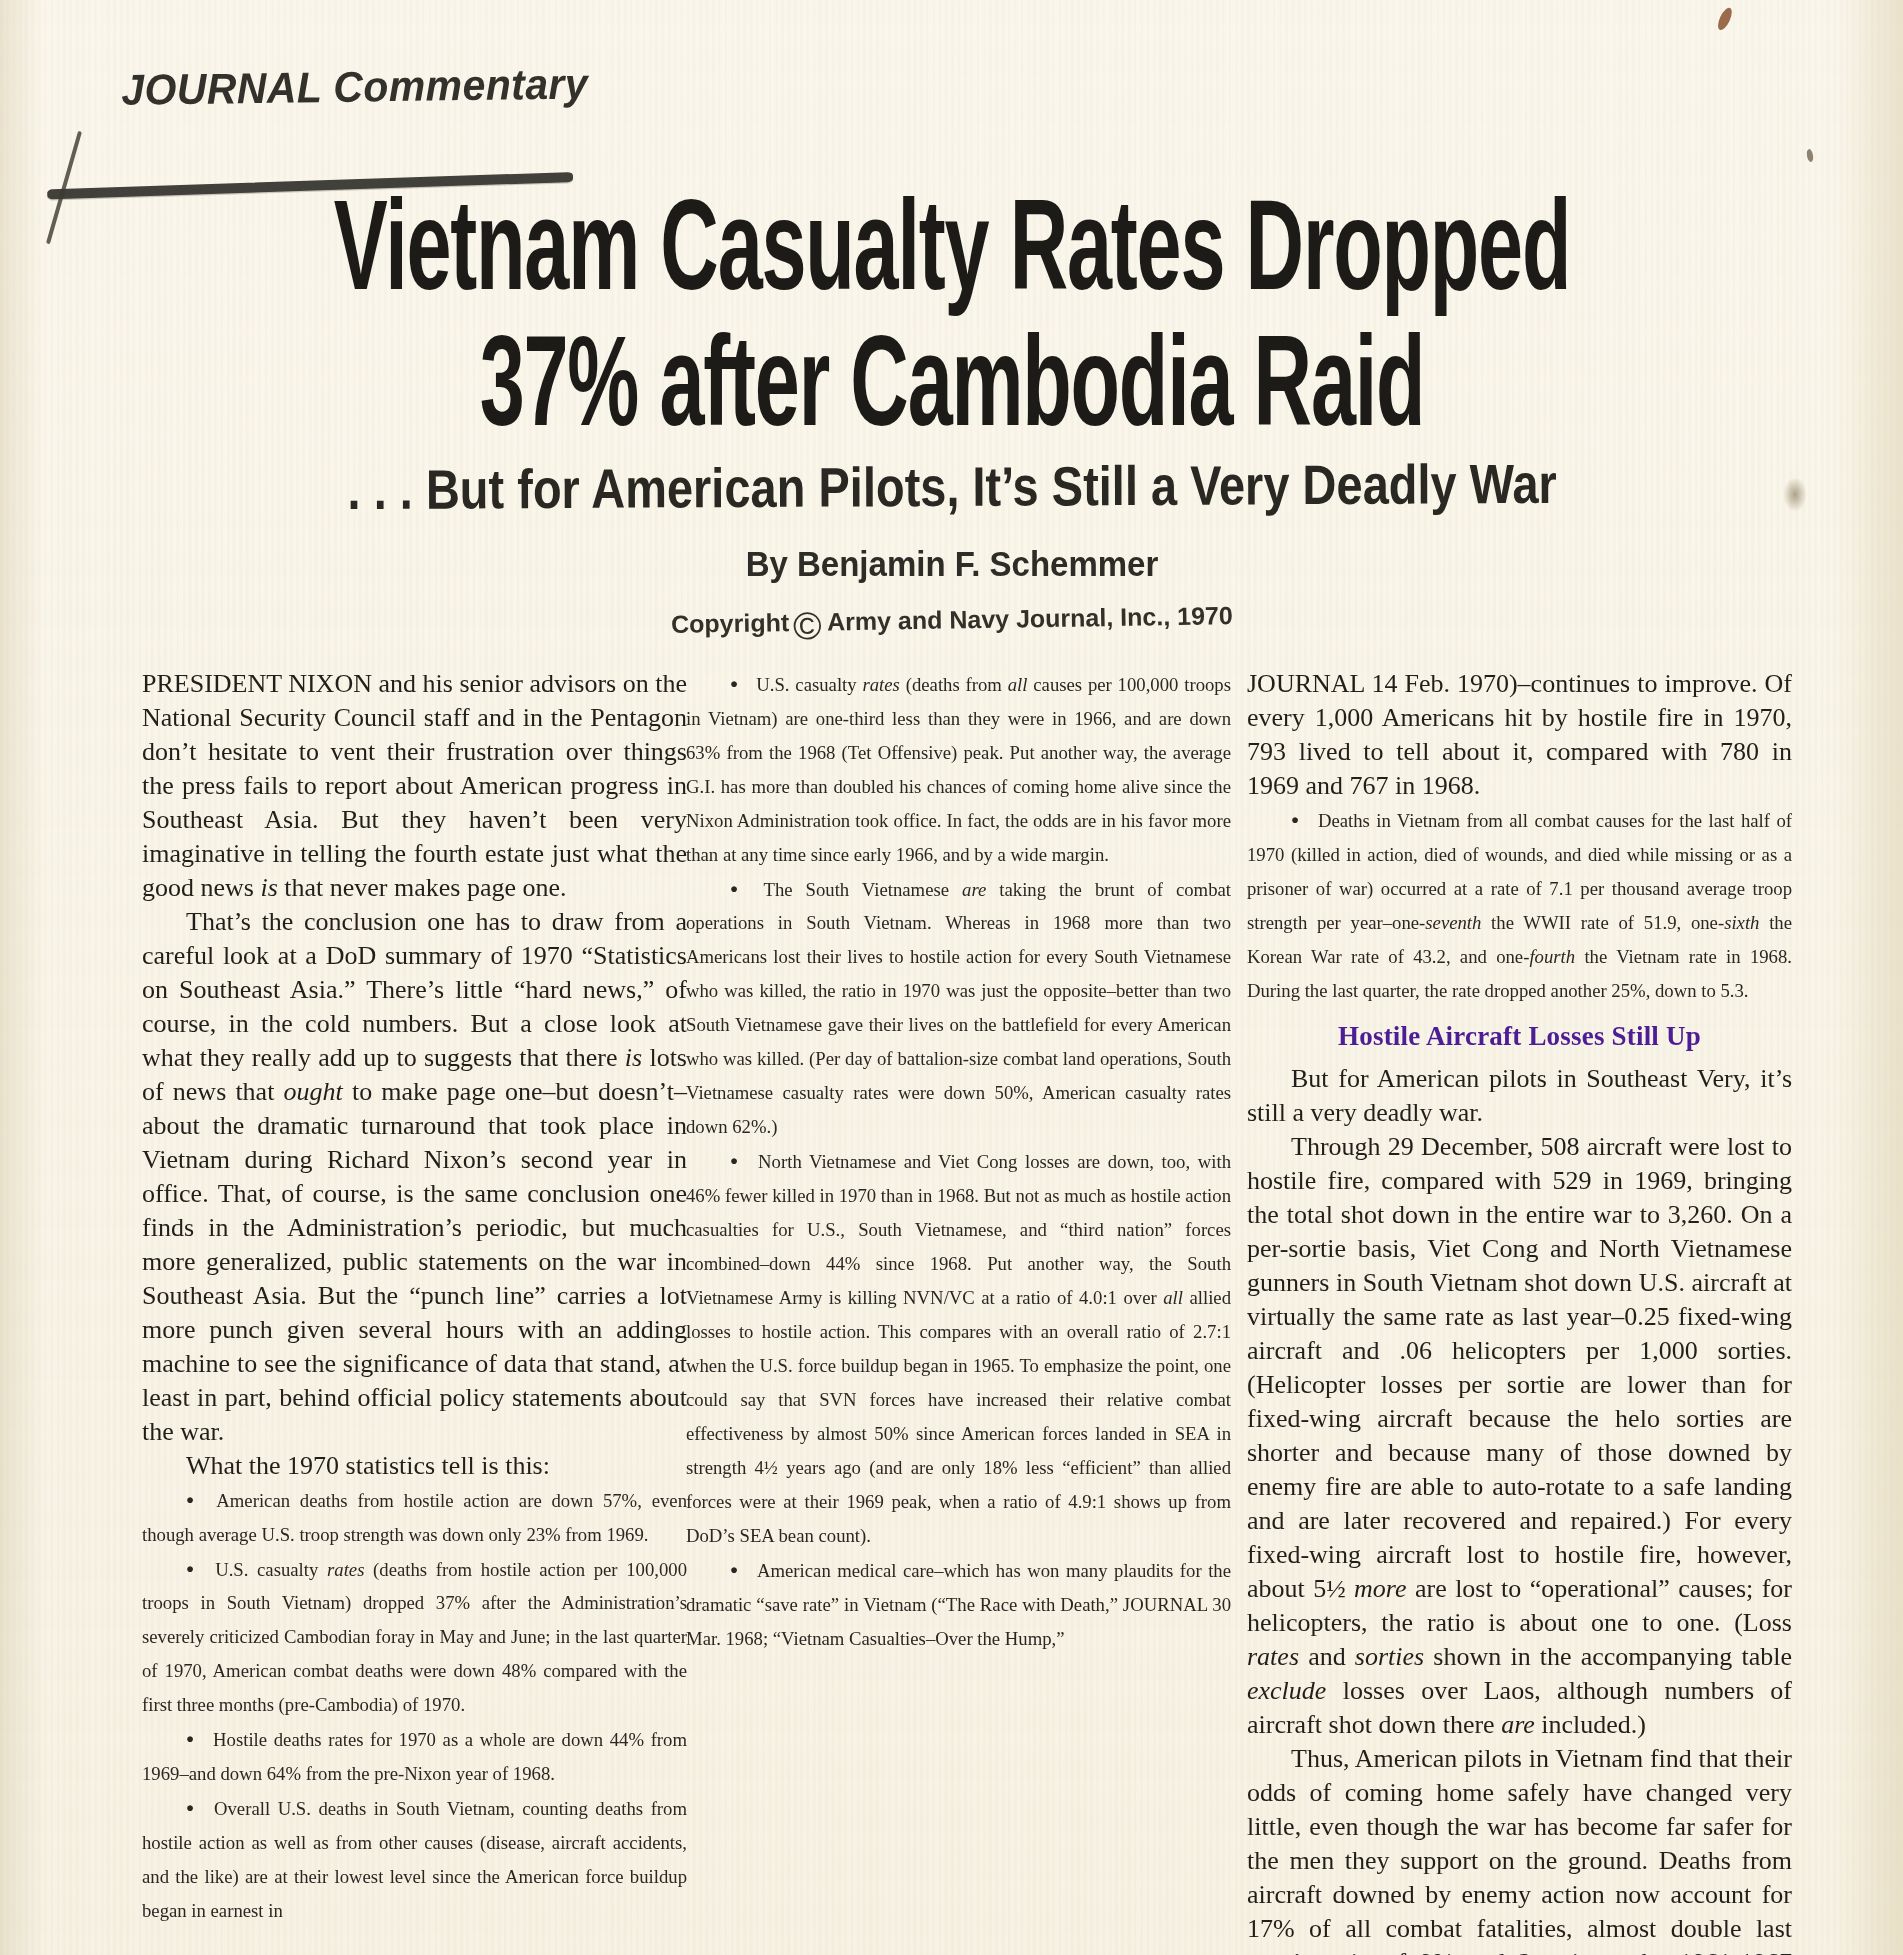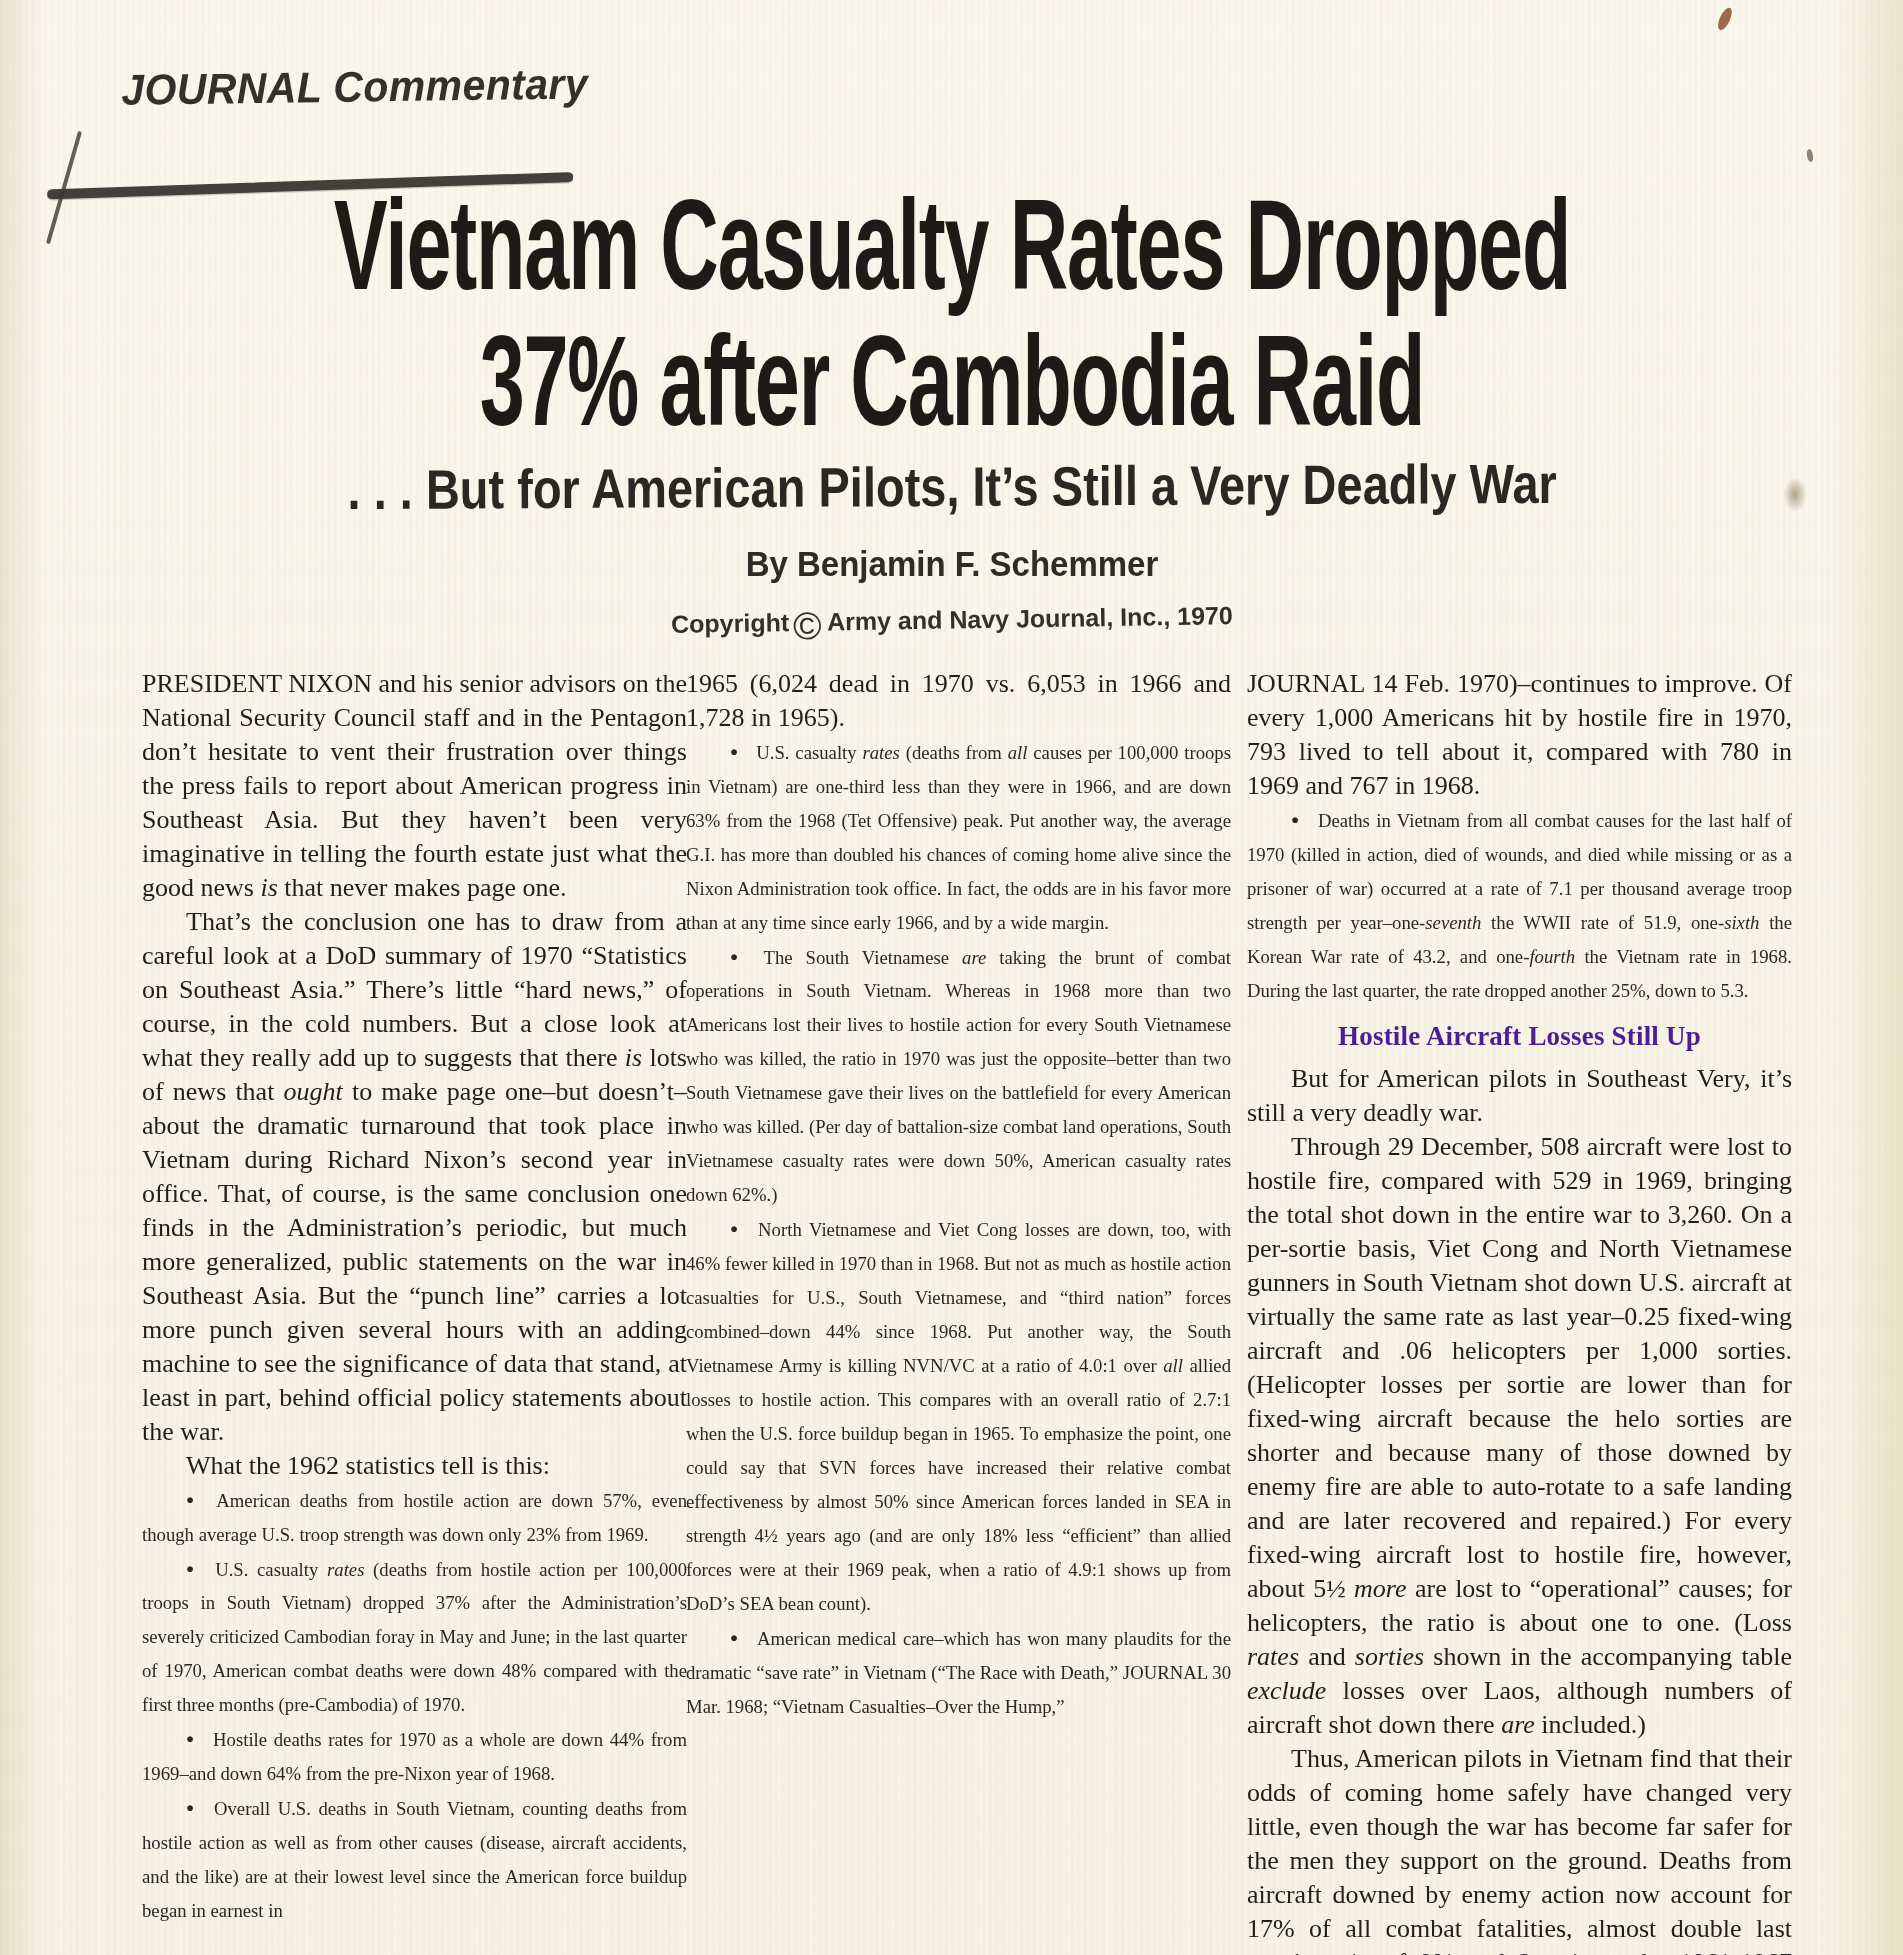--- a/index.html
+++ b/index.html
@@ -96,28 +96,27 @@
   <div class="subtitle">. . . But for American Pilots, It’s Still a Very Deadly War</div>
   <div class="byline">By Benjamin F. Schemmer</div>
 
   <div class="copyright">
     <span>Copyright</span><span class="copy-sym">©</span><span>Army and Navy Journal, Inc., 1970</span>
   </div>
 
   <div class="col col-1">
       <p class="lead">PRESIDENT NIXON and his senior advisors on the National Security Council staff and in the Pentagon don’t hesitate to vent their frustration over things the press fails to report about American progress in Southeast Asia. But they haven’t been very imaginative in telling the fourth estate just what the good news <i>is</i> that never makes page one.</p>
       <p class="para">That’s the conclusion one has to draw from a careful look at a DoD summary of 1970 “Statistics on Southeast Asia.” There’s little “hard news,” of course, in the cold numbers. But a close look at what they really add up to suggests that there <i>is</i> lots of news that <i>ought</i> to make page one–but doesn’t–about the dramatic turnaround that took place in Vietnam during Richard Nixon’s second year in office. That, of course, is the same conclusion one finds in the Administration’s periodic, but much more generalized, public statements on the war in Southeast Asia. But the “punch line” carries a lot more punch given several hours with an adding machine to see the significance of data that stand, at least in part, behind official policy statements about the war.</p>
-      <p class="para">What the 1962 statistics tell is this:</p>
+      <p class="para">What the 1970 statistics tell is this:</p>
       <p class="bullet"><span class="bullet">●</span>American deaths from hostile action are down 57%, even though average U.S. troop strength was down only 23% from 1969.</p>
       <p class="bullet"><span class="bullet">●</span>U.S. casualty <i>rates</i> (deaths from hostile action per 100,000 troops in South Vietnam) dropped 37% after the Administration’s severely criticized Cambodian foray in May and June; in the last quarter of 1970, American combat deaths were down 48% compared with the first three months (pre-Cambodia) of 1970.</p>
       <p class="bullet"><span class="bullet">●</span>Hostile deaths rates for 1970 as a whole are down 44% from 1969–and down 64% from the pre-Nixon year of 1968.</p>
       <p class="bullet"><span class="bullet">●</span>Overall U.S. deaths in South Vietnam, counting deaths from hostile action as well as from other causes (disease, aircraft accidents, and the like) are at their lowest level since the American force buildup began in earnest in</p>
     </div>
   <div class="col col-2">
-      <p class="cont">1965 (6,024 dead in 1970 vs. 6,053 in 1966 and 1,728 in 1965).</p>
       <p class="bullet"><span class="bullet">●</span>U.S. casualty <i>rates</i> (deaths from <i>all</i> causes per 100,000 troops in Vietnam) are one-third less than they were in 1966, and are down 63% from the 1968 (Tet Offensive) peak. Put another way, the average G.I. has more than doubled his chances of coming home alive since the Nixon Administration took office. In fact, the odds are in his favor more than at any time since early 1966, and by a wide margin.</p>
       <p class="bullet"><span class="bullet">●</span>The South Vietnamese <i>are</i> taking the brunt of combat operations in South Vietnam. Whereas in 1968 more than two Americans lost their lives to hostile action for every South Vietnamese who was killed, the ratio in 1970 was just the opposite–better than two South Vietnamese gave their lives on the battlefield for every American who was killed. (Per day of battalion-size combat land operations, South Vietnamese casualty rates were down 50%, American casualty rates down 62%.)</p>
       <p class="bullet"><span class="bullet">●</span>North Vietnamese and Viet Cong losses are down, too, with 46% fewer killed in 1970 than in 1968. But not as much as hostile action casualties for U.S., South Vietnamese, and “third nation” forces combined–down 44% since 1968. Put another way, the South Vietnamese Army is killing NVN/VC at a ratio of 4.0:1 over <i>all</i> allied losses to hostile action. This compares with an overall ratio of 2.7:1 when the U.S. force buildup began in 1965. To emphasize the point, one could say that SVN forces have increased their relative combat effectiveness by almost 50% since American forces landed in SEA in strength 4½ years ago (and are only 18% less “efficient” than allied forces were at their 1969 peak, when a ratio of 4.9:1 shows up from DoD’s SEA bean count).</p>
       <p class="bullet"><span class="bullet">●</span>American medical care–which has won many plaudits for the dramatic “save rate” in Vietnam (“The Race with Death,” JOURNAL 30 Mar. 1968; “Vietnam Casualties–Over the Hump,”</p>
     </div>
   <div class="col col-3">
       <p class="cont">JOURNAL 14 Feb. 1970)–continues to improve. Of every 1,000 Americans hit by hostile fire in 1970, 793 lived to tell about it, compared with 780 in 1969 and 767 in 1968.</p>
       <p class="bullet"><span class="bullet">●</span>Deaths in Vietnam from all combat causes for the last half of 1970 (killed in action, died of wounds, and died while missing or as a prisoner of war) occurred at a rate of 7.1 per thousand average troop strength per year–one-<i>seventh</i> the WWII rate of 51.9, one-<i>sixth</i> the Korean War rate of 43.2, and one-<i>fourth</i> the Vietnam rate in 1968. During the last quarter, the rate dropped another 25%, down to 5.3.</p>
       <p class="subhead">Hostile Aircraft Losses Still Up</p>
       <p class="para">But for American pilots in Southeast Very, it’s still a very deadly war.</p>

